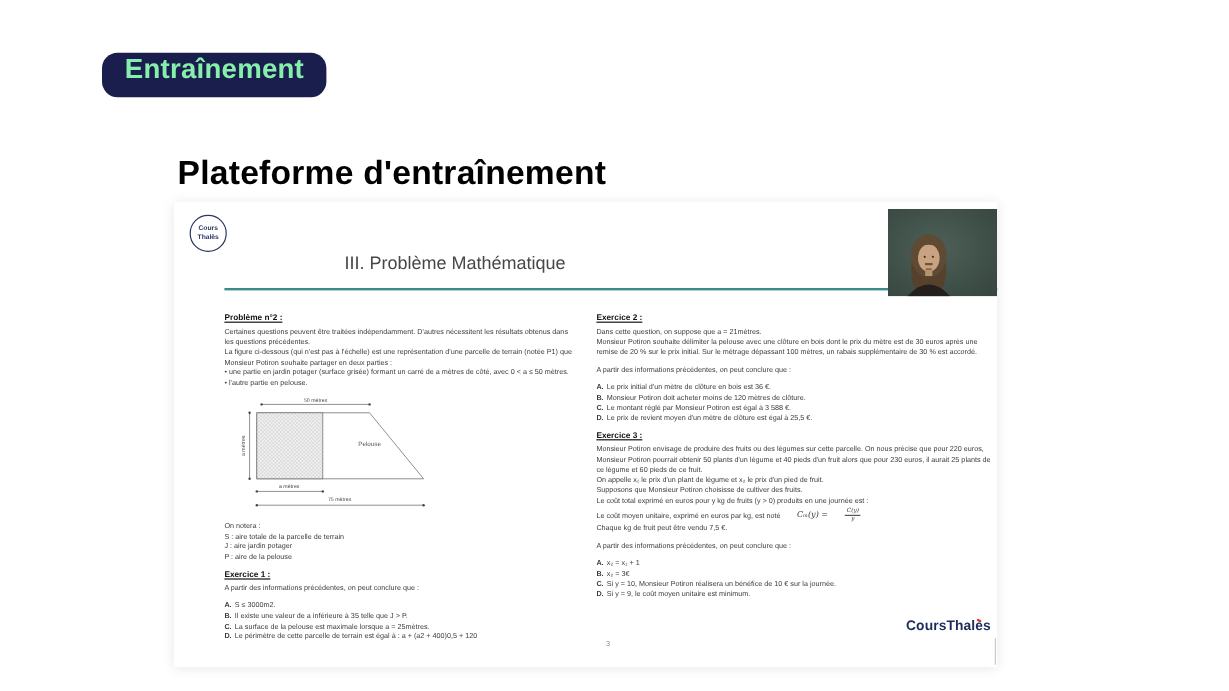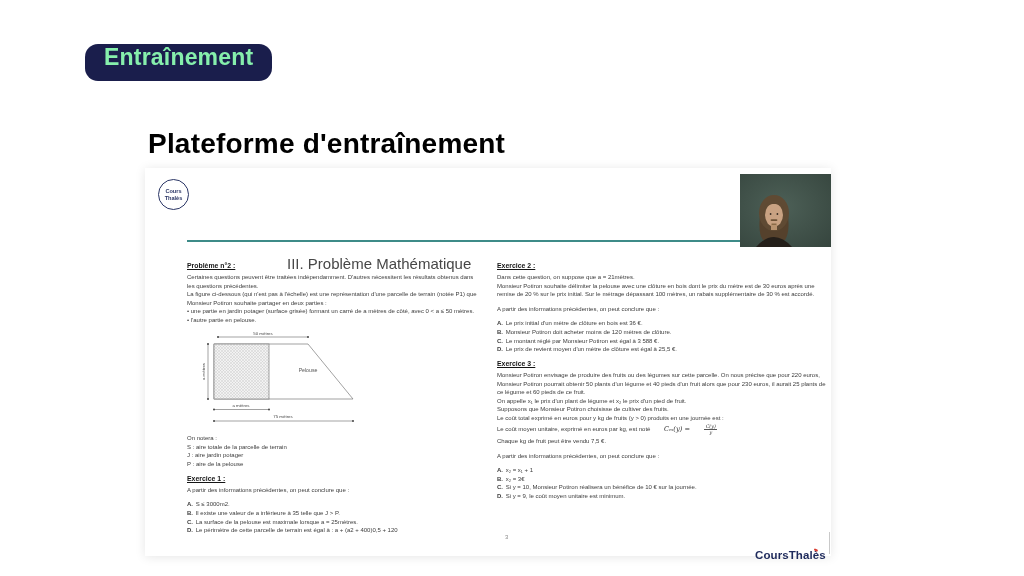--- a/index.html
+++ b/index.html
@@ -11,21 +11,21 @@
 
   .heading { position:absolute; left:110px; top:128px; color:#000000; font-weight:bold; font-size:28px; letter-spacing:0.2px;margin-left:38px; }
 
   .doc { position:absolute; left:145px; top:168px; width:686px; height:388px; background:#fff;
          box-shadow:0 1px 10px rgba(0,0,0,0.10); }
 
   .doc-logo { position:absolute; left:13px; top:11px; width:31px; height:31px; border:1.4px solid #2a3565;
               border-radius:50%; display:flex; flex-direction:column; align-items:center; justify-content:center;
               color:#2a3565; font-size:5.6px; font-weight:bold; line-height:1.15; }
 
-  .doc-title { position:absolute; left:142px; top:43px; font-size:15px; color:#474747;margin-top:44px; }
+  .doc-title { position:absolute; left:142px; top:43px; font-size:15px; color:#474747; }
 
   .rule { position:absolute; left:42px; top:72px; width:644px; height:2px; background:#3d8b88; }
 
   .webcam { position:absolute; left:595px; top:6px; width:91px; height:73px; overflow:hidden; }
   .webcam svg { display:block; }
 
   .col-left  { position:absolute; left:42px;  top:94px; width:290px; }
   .col-right { position:absolute; left:352px; top:94px; width:330px; }
 
   .body-text { font-size:6px; line-height:8.6px; color:#3c3c3c; }
@@ -40,21 +40,21 @@
   .formula { font-family:"DejaVu Serif", serif; font-style:italic; font-size:6.7px; color:#333;
              margin:4px 0 3px; }
   .avg-line { margin:1px 0 2px; }
   .frac { display:inline-block; vertical-align:middle; text-align:center; font-size:4.8px; line-height:1.1;
           font-family:"DejaVu Serif", serif; font-style:italic; color:#333; }
   .frac .num { display:block; border-bottom:0.6px solid #555; padding:0 1.5px; }
   .frac .den { display:block; }
 
   .page-num { position:absolute; left:360px; top:366px; font-size:6px; color:#8a8a8a; }
 
-  .footer-brand { position:absolute; left:610px; top:381px; font-size:11.5px; font-weight:bold;
+  .footer-brand { position:absolute; left:610px; top:348px; font-size:11.5px; font-weight:bold;
                   color:#1e2a5c; letter-spacing:0.1px; }
   .brand-e { position:relative; display:inline-block; }
   .brand-e::before { content:""; position:absolute; left:1.6px; top:0.4px; width:3.6px; height:1.7px;
                      background:#d93a2e; transform:rotate(26deg); border-radius:1px; }
   .footer-bar { position:absolute; left:684px; top:364px; width:1px; height:22px; background:#c9c9c9; }
 </style>
 </head>
 <body>
 
 <div class="badge">Entraînement</div>

